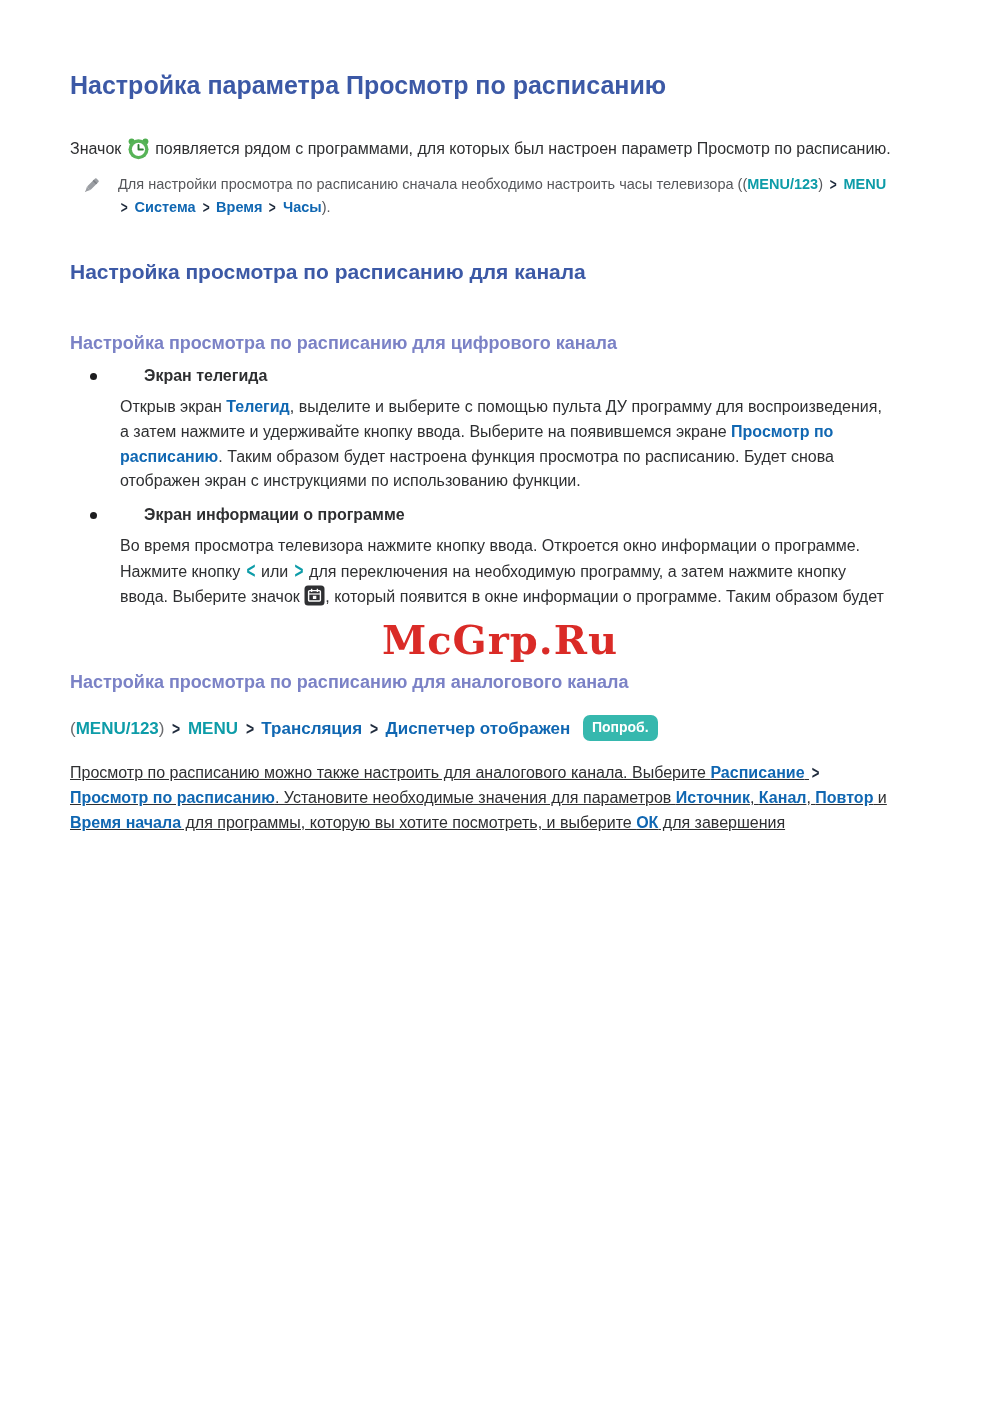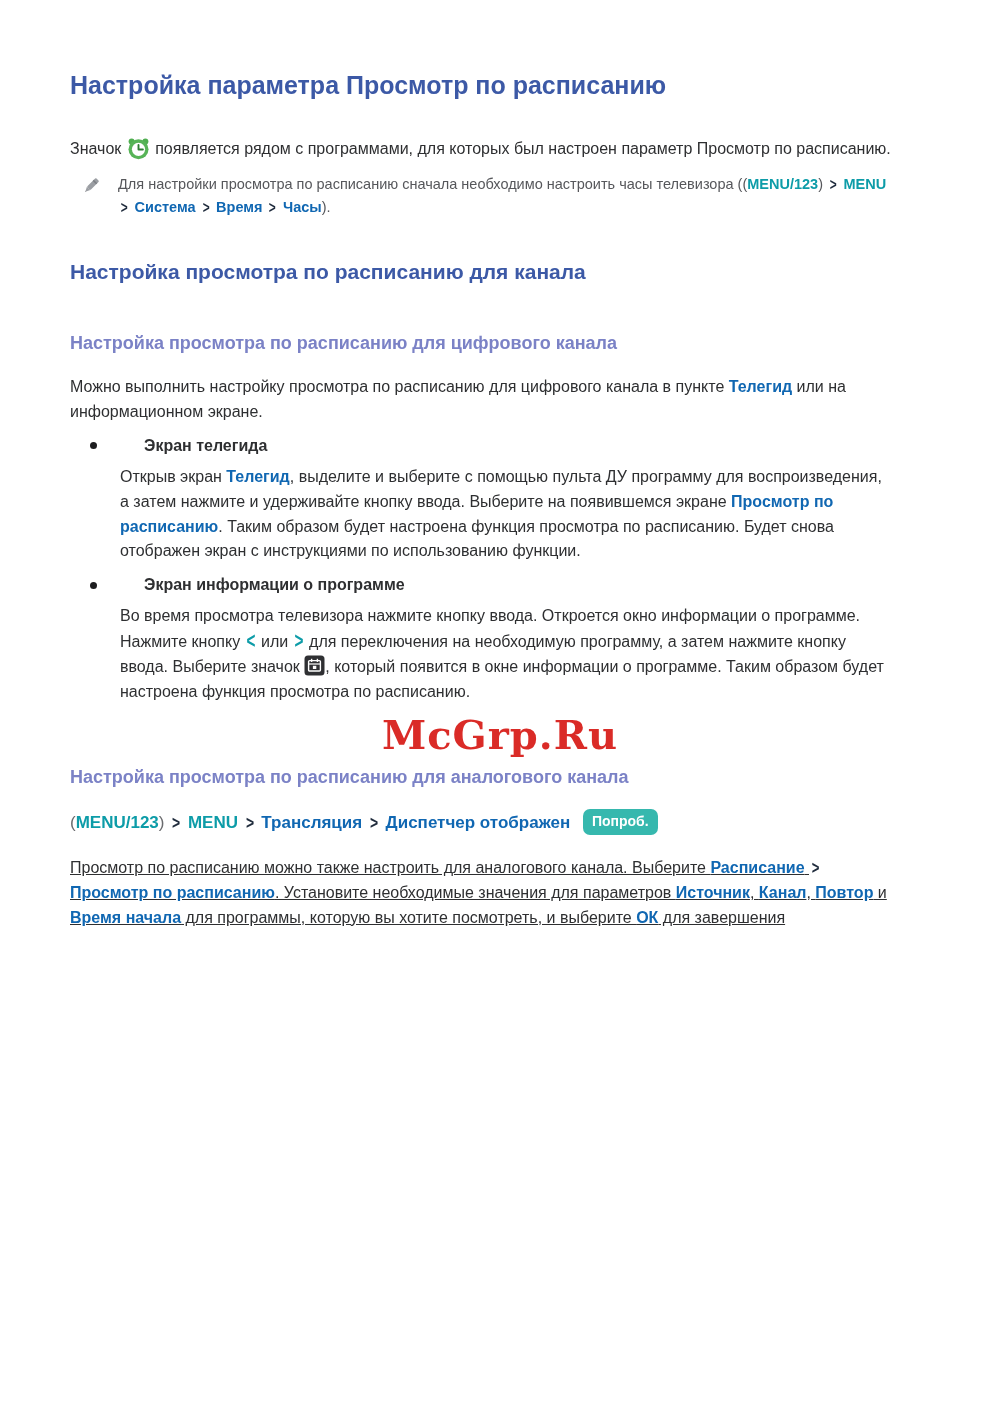--- a/index.html
+++ b/index.html
@@ -81,21 +81,20 @@
         </g>
       </svg>
     </span>
     <p class="note-text"><span>Для настройки просмотра по расписанию сначала необходимо настроить часы телевизора ((</span><span class="teal">MENU/123</span><span>) </span><span class="sep">&gt;</span><span> </span><span class="teal">MENU</span><br><span class="sep">&gt;</span><span> </span><span class="link">Система</span><span> </span><span class="sep">&gt;</span><span> </span><span class="link">Время</span><span> </span><span class="sep">&gt;</span><span> </span><span class="link">Часы</span><span>).</span></p>
   </div>
 
   <h2>Настройка просмотра по расписанию для канала</h2>
 
   <h3>Настройка просмотра по расписанию для цифрового канала</h3>
 
-  <p class="body"><span>Можно выполнить настройку просмотра по расписанию для цифрового канала в пункте </span><span class="link">Телегид</span><span> или на</span><br><span>информационном экране.</span></p>
 
   <div class="bullet">
     <div class="bullet-head">
       <span class="dot"></span>
       <span class="bullet-title">Экран телегида</span>
     </div>
     <p class="bullet-body"><span>Открыв экран </span><span class="link">Телегид</span><span>, выделите и выберите с помощью пульта ДУ программу для воспроизведения,</span><br><span>а затем нажмите и удерживайте кнопку ввода. Выберите на появившемся экране </span><span class="link">Просмотр по</span><br><span class="link">расписанию</span><span>. Таким образом будет настроена функция просмотра по расписанию. Будет снова</span><br><span>отображен экран с инструкциями по использованию функции.</span></p>
   </div>
 
   <div class="bullet">
@@ -103,21 +102,21 @@
       <span class="dot"></span>
       <span class="bullet-title">Экран информации о программе</span>
     </div>
     <p class="bullet-body"><span>Во время просмотра телевизора нажмите кнопку ввода. Откроется окно информации о программе.</span><br><span>Нажмите кнопку </span><span class="chev">&lt;</span><span> или </span><span class="chev">&gt;</span><span> для переключения на необходимую программу, а затем нажмите кнопку</span><br><span>ввода. Выберите значок </span><span class="inline-icon"><svg width="21" height="21" viewBox="0 0 21 21" style="vertical-align:-4px">
             <rect x="0.5" y="0.5" width="20" height="20" rx="3.5" fill="#2f3033"></rect>
             <rect x="4.6" y="5.6" width="11.8" height="10.4" rx="1" fill="none" stroke="#ffffff" stroke-width="1.4"></rect>
             <line x1="7.6" y1="3.8" x2="7.6" y2="7" stroke="#ffffff" stroke-width="1.4"></line>
             <line x1="13.4" y1="3.8" x2="13.4" y2="7" stroke="#ffffff" stroke-width="1.4"></line>
             <line x1="4.6" y1="9" x2="16.4" y2="9" stroke="#ffffff" stroke-width="1.2"></line>
             <rect x="8.9" y="10.8" width="3.4" height="3.2" fill="#ffffff"></rect>
-          </svg></span><span>, который появится в окне информации о программе. Таким образом будет</span><br><span>настроена функция просмотра по расписанию.</span></p>
+          </svg></span><span>, который появится в окне информации о программе. Таким образом будет</span><br></p>
   </div>
 
   <div class="watermark">McGrp.Ru</div>
 
   <h3 class="analog">Настройка просмотра по расписанию для аналогового канала</h3>
 
   <p class="path-line">
     <span><span class="paren">(</span><span class="teal">MENU/123</span><span class="paren">) </span><span class="sep">&gt;</span><span> </span><span class="teal">MENU</span><span> </span><span class="sep">&gt;</span><span> </span><span class="link">Трансляция</span><span> </span><span class="sep">&gt;</span><span> </span><span class="link">Диспетчер отображен</span></span>
     <span class="badge">Попроб.</span>
   </p>

